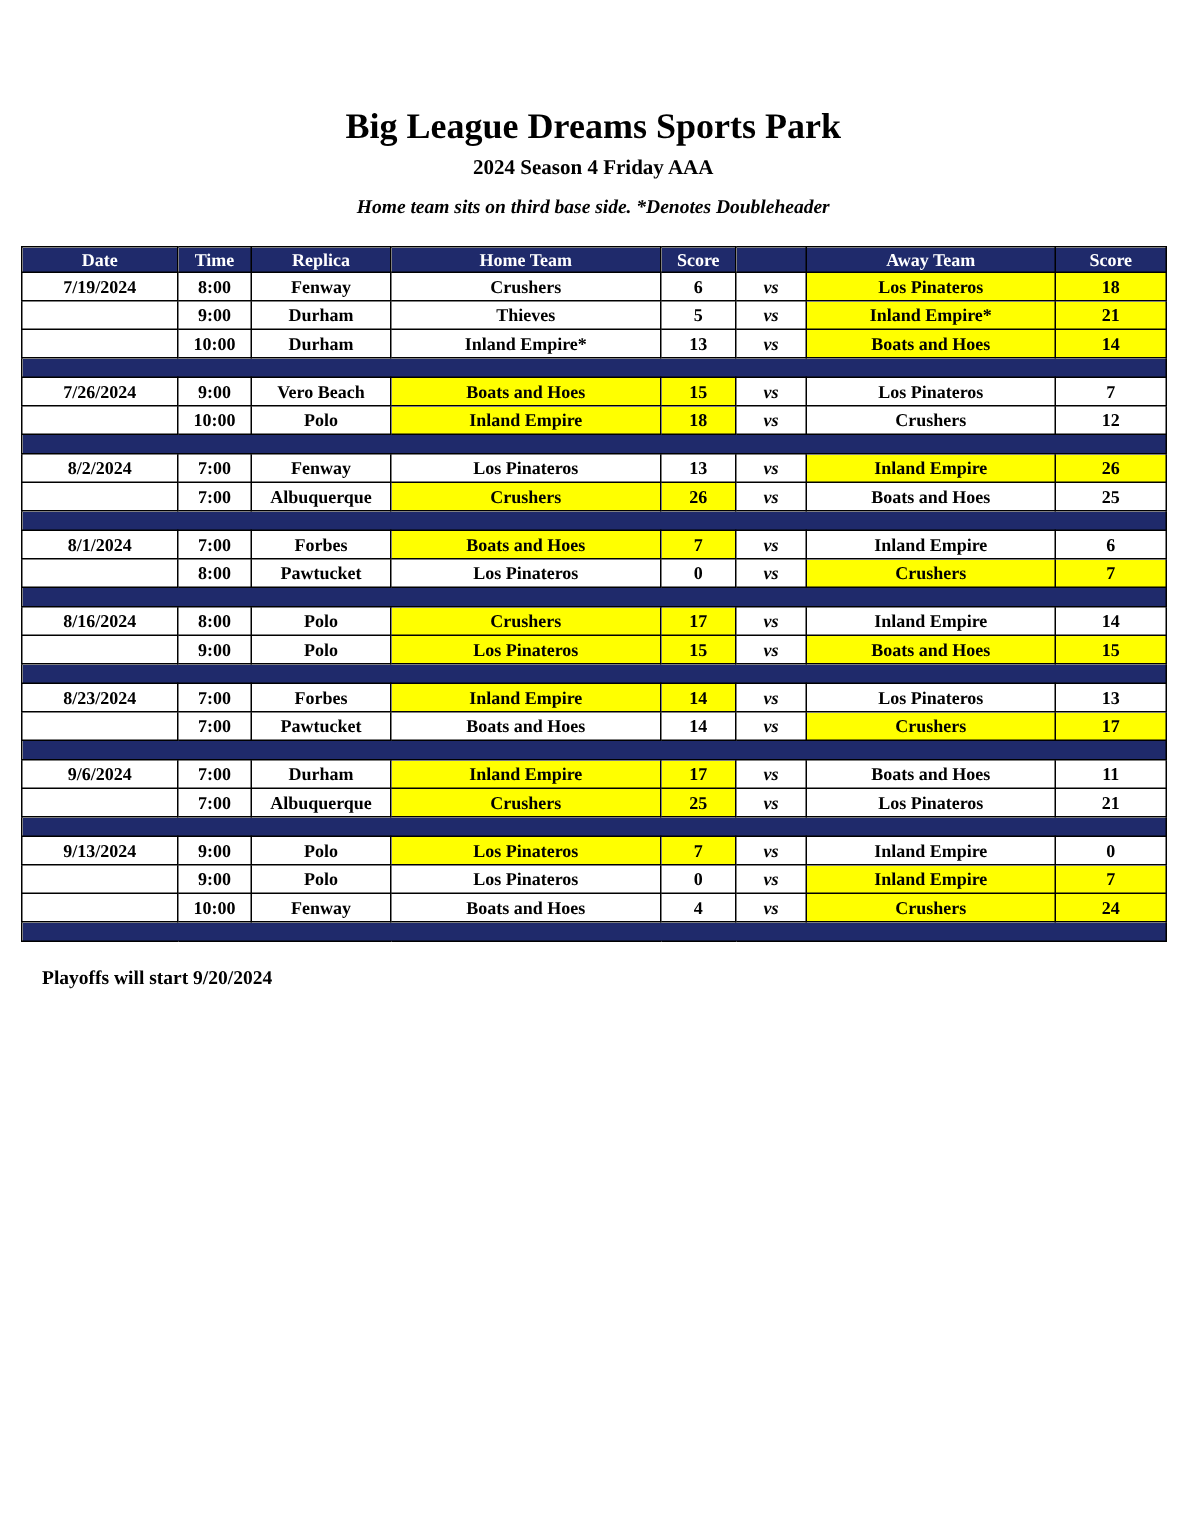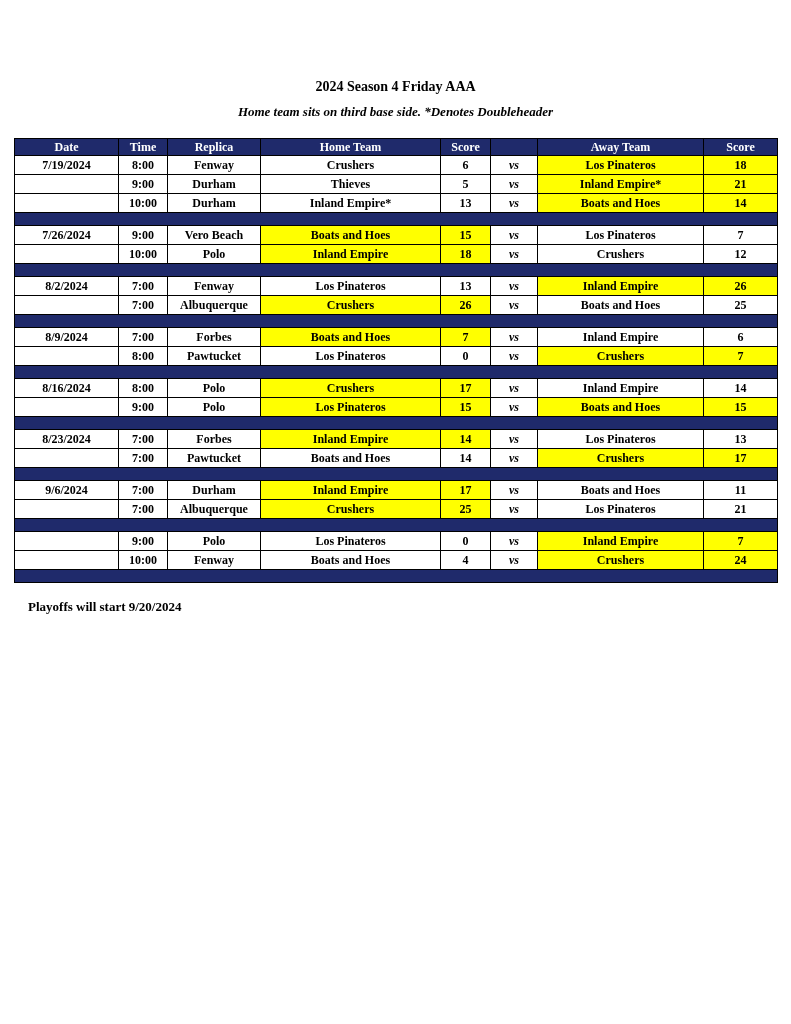--- a/index.html
+++ b/index.html
@@ -41,20 +41,21 @@
     background:var(--navy);height:13px;border-left:1px solid #000;border-right:1px solid #000;
   }
   .footer{
     font-weight:bold;font-size:13px;margin:16px 0 0 14px;text-align:left;
   }
 </style>
 </head>
 <body>
 
 <div class="page">
+  <h1 class="title">Big League Dreams Sports Park</h1>
   <h2 class="subtitle">2024 Season 4 Friday AAA</h2>
   <div class="note">Home team sits on third base side.  *Denotes Doubleheader</div>
 
   <table class="schedule">
     <colgroup>
       <col style="width:104px">
         <col style="width:49px">
         <col style="width:93px">
         <col style="width:180px">
       <col style="width:50px">
@@ -148,21 +149,21 @@
           <td class="hl">Crushers</td>
           <td class="hl">26</td>
           <td class="vs">vs</td>
           <td>Boats and Hoes</td>
           <td>25</td>
         </tr>
         <tr class="sep">
           <td colspan="8"></td>
         </tr>
         <tr>
-          <td>8/9/2024</td>
+          <td>8/1/2024</td>
           <td>7:00</td>
           <td>Forbes</td>
           <td class="hl">Boats and Hoes</td>
           <td class="hl">7</td>
           <td class="vs">vs</td>
           <td>Inland Empire</td>
           <td>6</td>
         </tr>
         <tr>
           <td></td>
@@ -240,20 +241,30 @@
           <td class="hl">Crushers</td>
           <td class="hl">25</td>
           <td class="vs">vs</td>
           <td>Los Pinateros</td>
           <td>21</td>
         </tr>
         <tr class="sep">
           <td colspan="8"></td>
         </tr>
         <tr>
+          <td>9/13/2024</td>
+          <td>9:00</td>
+          <td>Polo</td>
+          <td class="hl">Los Pinateros</td>
+          <td class="hl">7</td>
+          <td class="vs">vs</td>
+          <td>Inland Empire</td>
+          <td>0</td>
+        </tr>
+        <tr>
           <td></td>
           <td>9:00</td>
           <td>Polo</td>
           <td>Los Pinateros</td>
           <td>0</td>
           <td class="vs">vs</td>
           <td class="hl">Inland Empire</td>
           <td class="hl">7</td>
         </tr>
         <tr>

